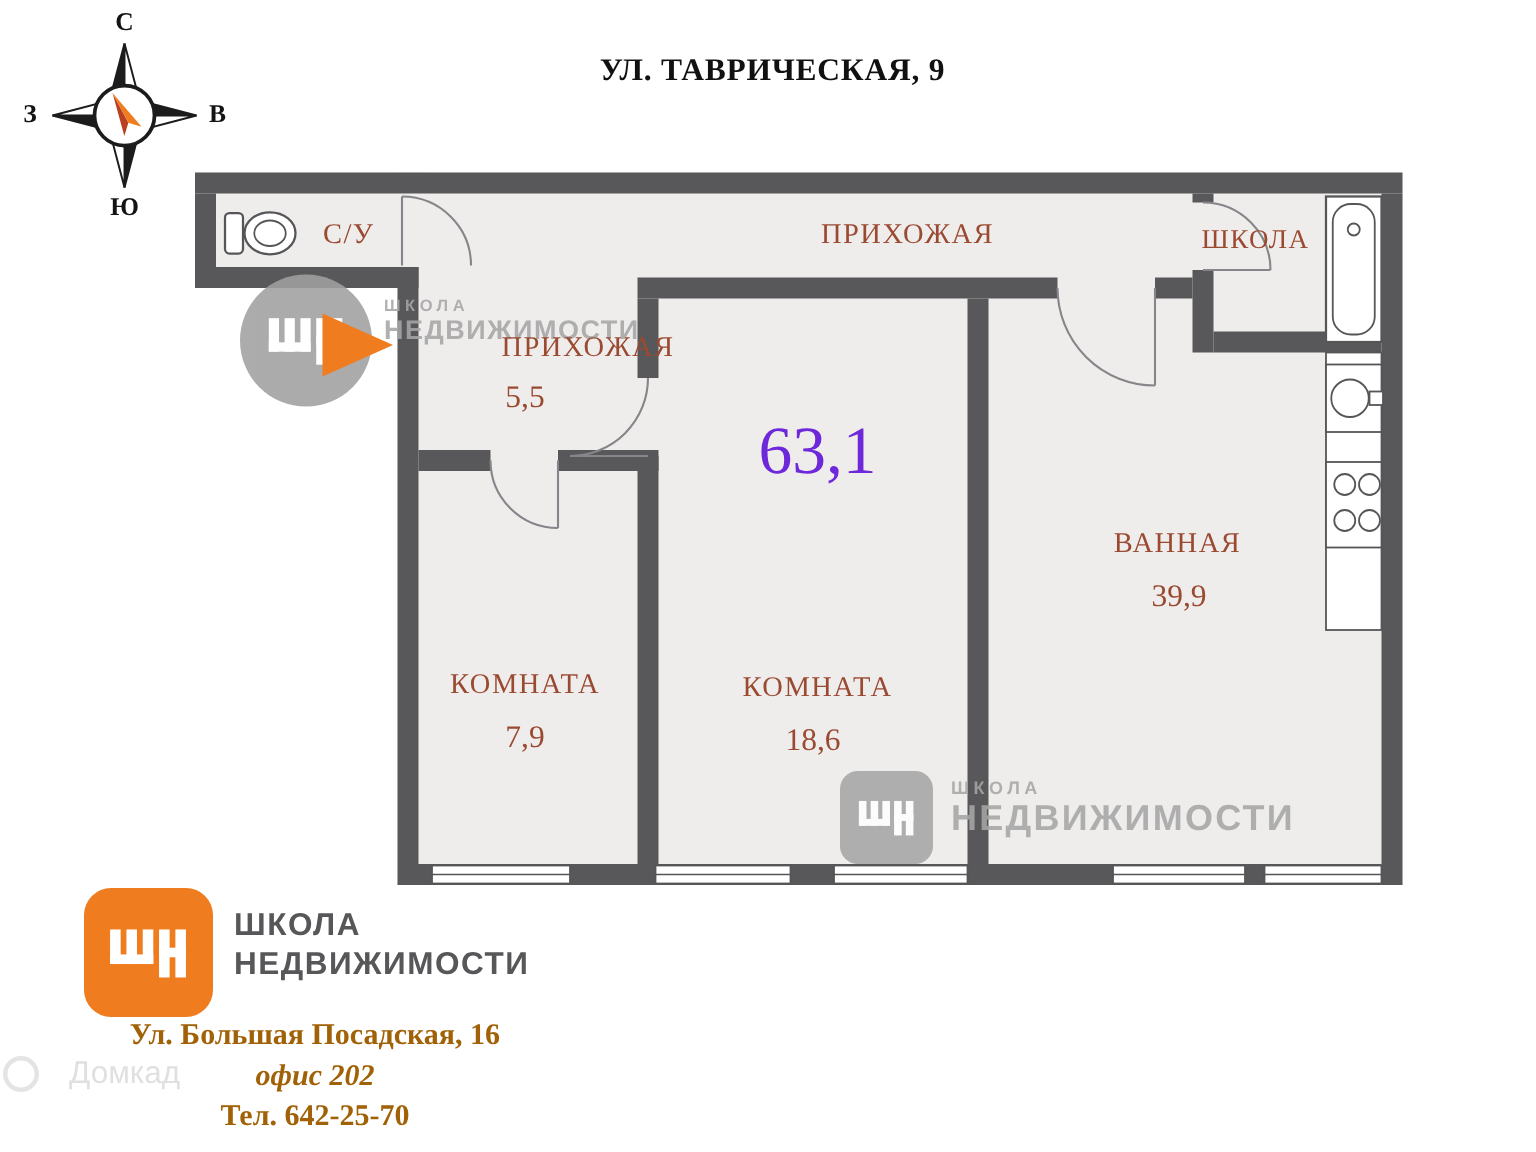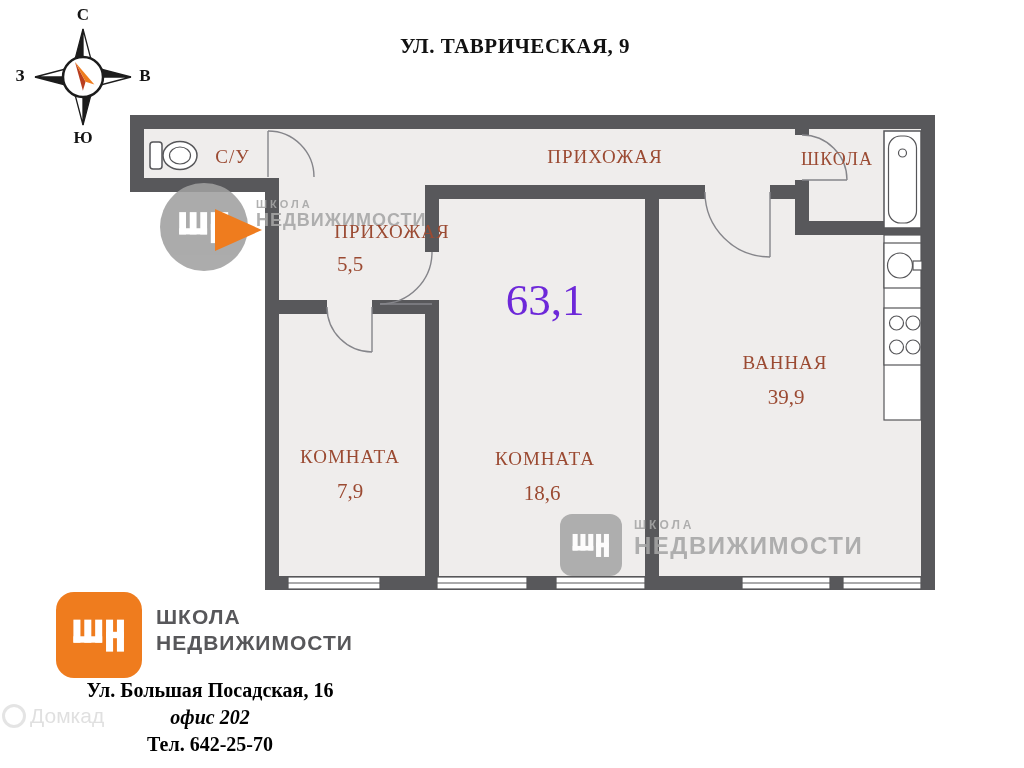--- a/index.html
+++ b/index.html
@@ -70,33 +70,33 @@
   }
   .brand-text {
     position:absolute; left:156px; top:604px;
     font-family:"Liberation Sans", sans-serif; font-weight:bold;
     font-size:21px; color:#57575a; letter-spacing:1px; line-height:26px;
   }
 
   
   .corner-wm {
     position:absolute; left:2px; top:704px; z-index:2; opacity:0.75;
-    display:flex; align-items:flex-end; gap:4px;
+    display:flex; align-items:flex-end; gap:20px;
   }
   .corner-circle {
     width:24px; height:24px; border:3px solid #dcdcdc; border-radius:50%;
   }
   .corner-label {
     font-family:"Liberation Sans", sans-serif; font-size:21px; color:#d6d6d6;
   }
 
   
   .footer-line {
     position:absolute; left:40px; width:340px; text-align:center;
-    font-size:20px; font-weight:bold; color:#000000;
+    font-size:20px; font-weight:bold; color:#a16207;
   }
   .footer-1 { top:679px; }
   .footer-2 { top:706px;font-style:italic; }
   .footer-3 { top:733px;text-align:center; }
 </style>
 </head>
 <body>
 
 <div id="page">
 

